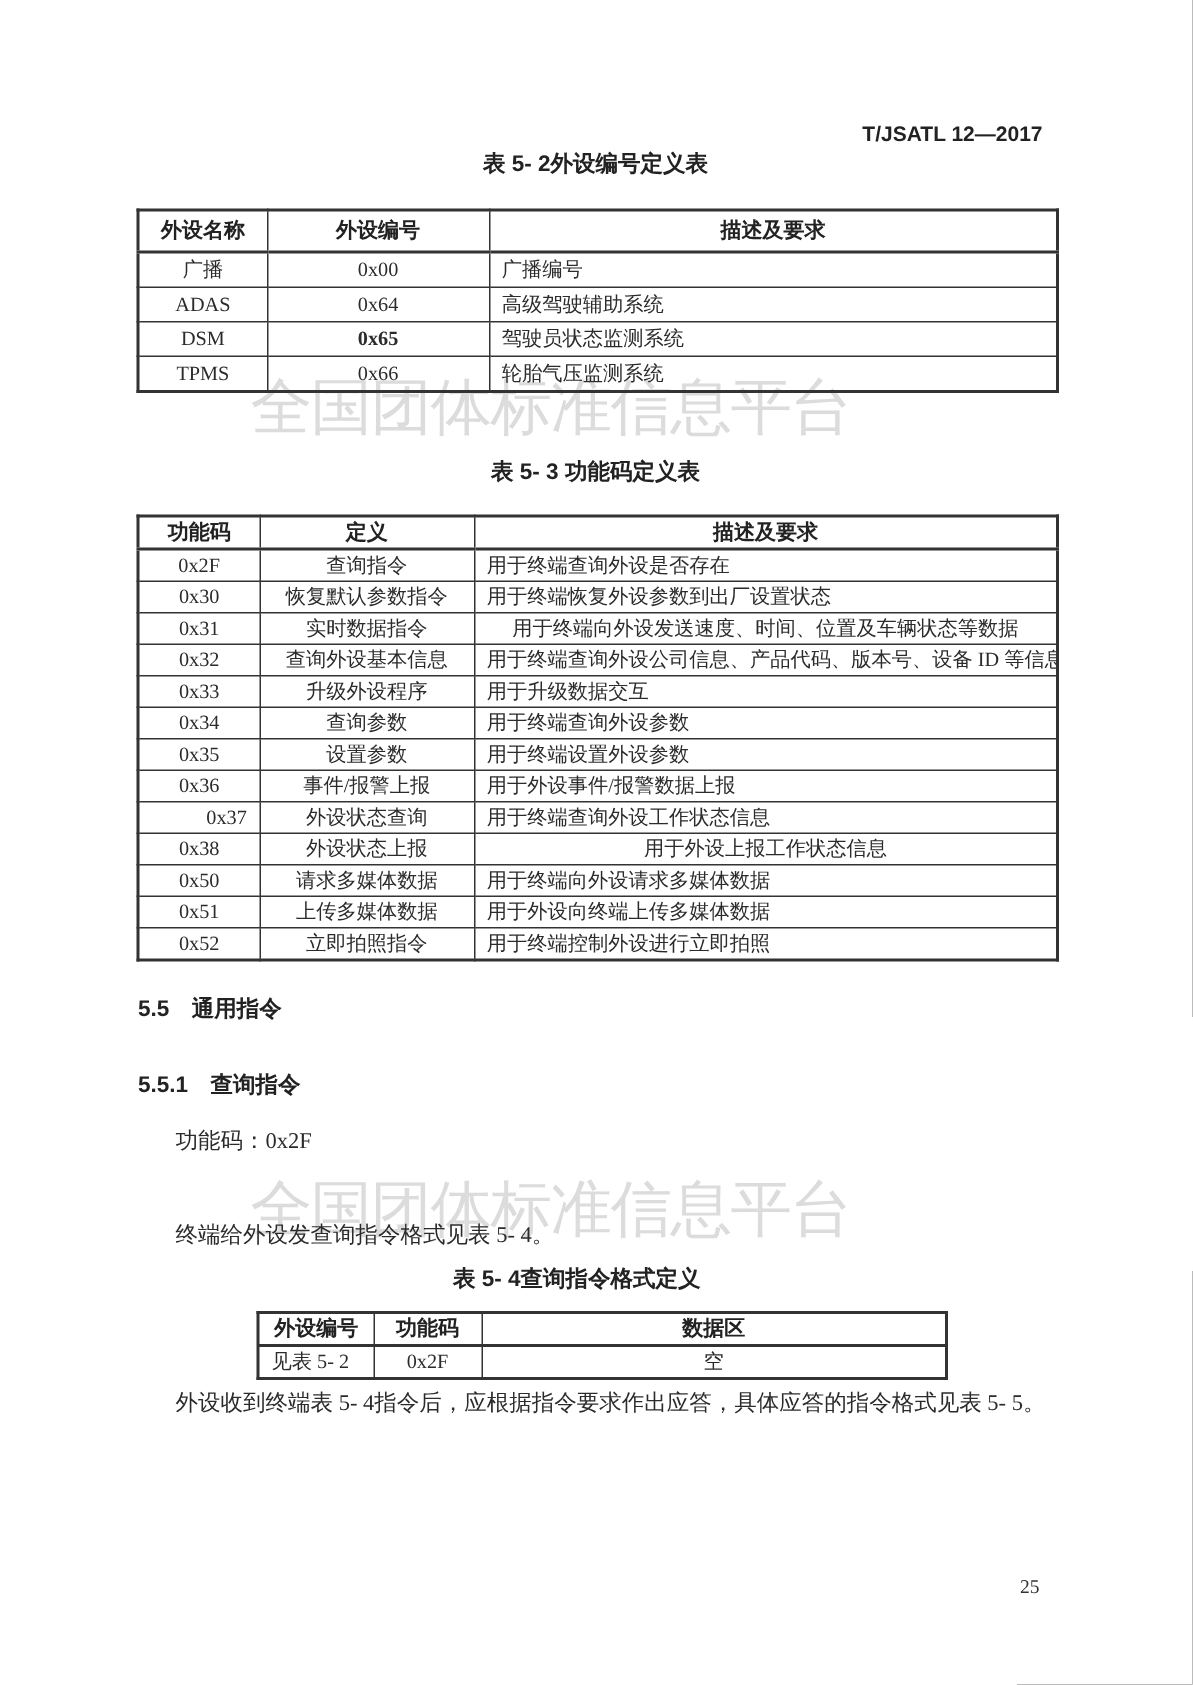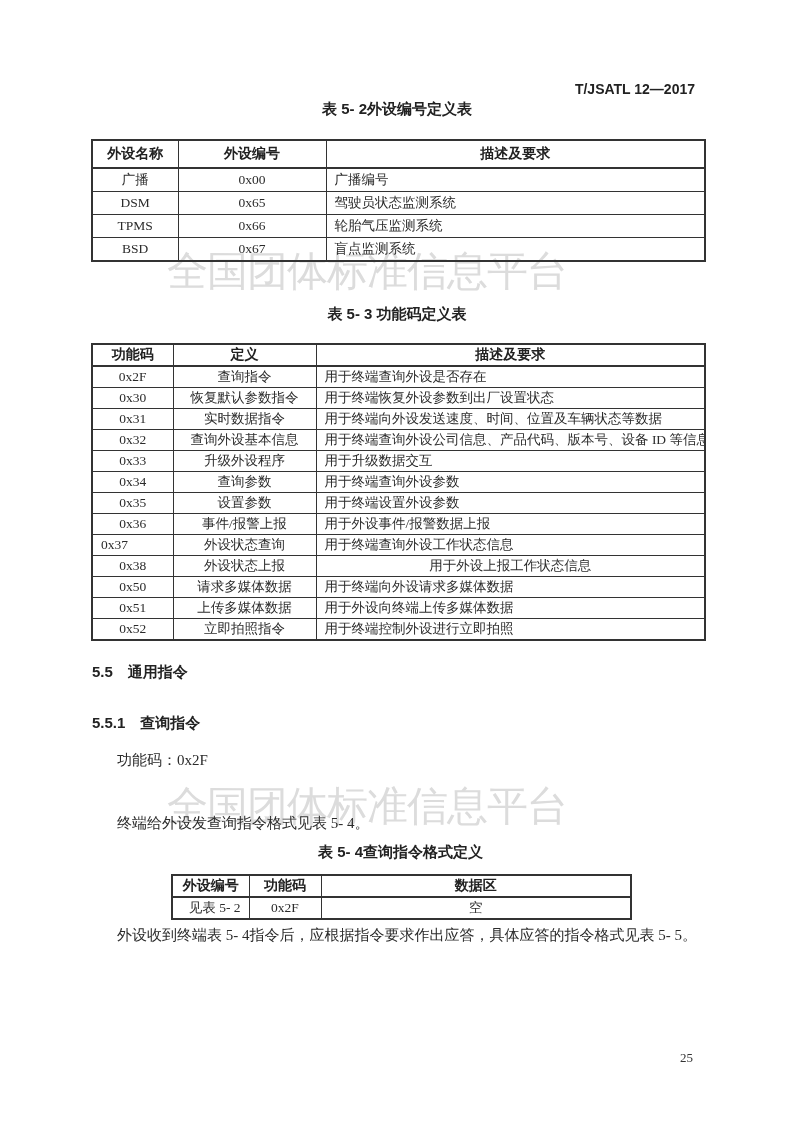--- a/index.html
+++ b/index.html
@@ -28,21 +28,21 @@
   .wm1{top:248px;}
   .wm2{top:783px;}
   .tbl-title{
     position:absolute;
     font-family:"Liberation Sans","DejaVu Sans",sans-serif;
     font-weight:bold;font-size:15px;color:#222;
     text-align:center;z-index:2;
   }
   .t52-title{left:91px;width:612px;top:100px;}
   .t53-title{left:91px;width:612px;top:305px;}
-  .t54-title{left:171px;width:459px;top:843px;}
+  .t54-title{left:155px;width:459px;top:843px;}
   table.doc-table{
     position:absolute;border-collapse:collapse;table-layout:fixed;
     z-index:1;background:transparent;
     font-size:13.5px;color:#2b2b2b;
     border:2px solid #333;
   }
   table.doc-table th{
     font-family:"Liberation Sans","DejaVu Sans",sans-serif;
     font-weight:bold;font-size:14px;color:#222;
     border:1px solid #333;border-bottom:2px solid #333;
@@ -105,33 +105,33 @@
         <th>描述及要求</th>
       </tr>
     </thead>
     <tbody>
         <tr>
           <td style="text-align: center;">广播</td>
           <td style="text-align: center;">0x00</td>
           <td style="text-align: left;">广播编号</td>
         </tr>
         <tr>
+          <td style="text-align: center;">ADAS</td>
+          <td style="text-align: center;">0x64</td>
+          <td style="text-align: left;">高级驾驶辅助系统</td>
+        </tr>
+        <tr>
           <td style="text-align: center;">DSM</td>
-          <td style="text-align: center;">0x65</td>
+          <td style="text-align: center; font-weight: bold;">0x65</td>
           <td style="text-align: left;">驾驶员状态监测系统</td>
         </tr>
         <tr>
           <td style="text-align: center;">TPMS</td>
           <td style="text-align: center;">0x66</td>
           <td style="text-align: left;">轮胎气压监测系统</td>
-        </tr>
-        <tr>
-          <td style="text-align: center;">BSD</td>
-          <td style="text-align: center;">0x67</td>
-          <td style="text-align: left;">盲点监测系统</td>
         </tr>
       </tbody>
   </table>
 
   <div class="tbl-title t53-title">表 5- 3 功能码定义表</div>
   <table class="doc-table t53">
     <colgroup>
         <col style="width:81px">
         <col style="width:143px">
         <col style="width:389px">
@@ -150,21 +150,21 @@
           <td style="text-align: left;">用于终端查询外设是否存在</td>
         </tr>
         <tr>
           <td style="text-align: center;">0x30</td>
           <td style="text-align: center;">恢复默认参数指令</td>
           <td style="text-align: left;">用于终端恢复外设参数到出厂设置状态</td>
         </tr>
         <tr>
           <td style="text-align: center;">0x31</td>
           <td style="text-align: center;">实时数据指令</td>
-          <td style="text-align: left;">用于终端向外设发送速度、时间、位置及车辆状态等数据</td>
+          <td style="text-align: center;">用于终端向外设发送速度、时间、位置及车辆状态等数据</td>
         </tr>
         <tr>
           <td style="text-align: center;">0x32</td>
           <td style="text-align: center;">查询外设基本信息</td>
           <td style="text-align: left;">用于终端查询外设公司信息、产品代码、版本号、设备 ID 等信息</td>
         </tr>
         <tr>
           <td style="text-align: center;">0x33</td>
           <td style="text-align: center;">升级外设程序</td>
           <td style="text-align: left;">用于升级数据交互</td>
@@ -178,21 +178,21 @@
           <td style="text-align: center;">0x35</td>
           <td style="text-align: center;">设置参数</td>
           <td style="text-align: left;">用于终端设置外设参数</td>
         </tr>
         <tr>
           <td style="text-align: center;">0x36</td>
           <td style="text-align: center;">事件/报警上报</td>
           <td style="text-align: left;">用于外设事件/报警数据上报</td>
         </tr>
         <tr>
-          <td style="text-align: left;">0x37</td>
+          <td style="text-align: right;">0x37</td>
           <td style="text-align: center;">外设状态查询</td>
           <td style="text-align: left;">用于终端查询外设工作状态信息</td>
         </tr>
         <tr>
           <td style="text-align: center;">0x38</td>
           <td style="text-align: center;">外设状态上报</td>
           <td style="text-align: center;">用于外设上报工作状态信息</td>
         </tr>
         <tr>
           <td style="text-align: center;">0x50</td>
@@ -227,21 +227,21 @@
       </colgroup>
     <thead>
       <tr>
         <th>外设编号</th>
         <th>功能码</th>
         <th>数据区</th>
       </tr>
     </thead>
     <tbody>
         <tr>
-          <td style="text-align: right;">见表 5- 2</td>
+          <td style="text-align: left;">见表 5- 2</td>
           <td style="text-align: center;">0x2F</td>
           <td style="text-align: center;">空</td>
         </tr>
       </tbody>
   </table>
 
   <div class="para p3">外设收到终端表 5- 4指令后，应根据指令要求作出应答，具体应答的指令格式见表 5- 5。</div>
 
   <div class="page-number">25</div>
 

